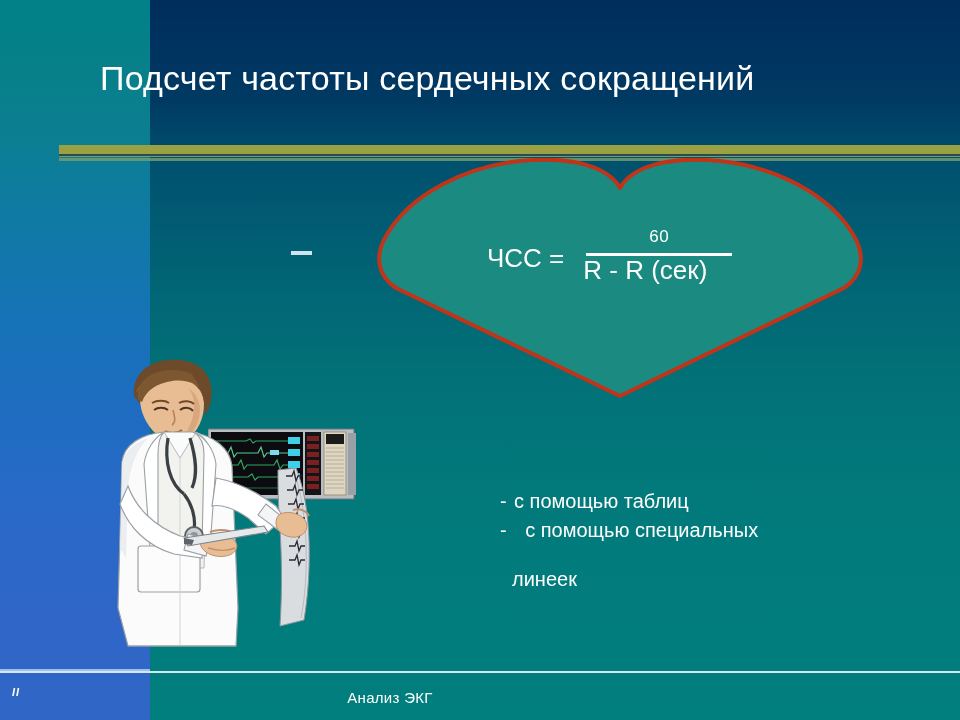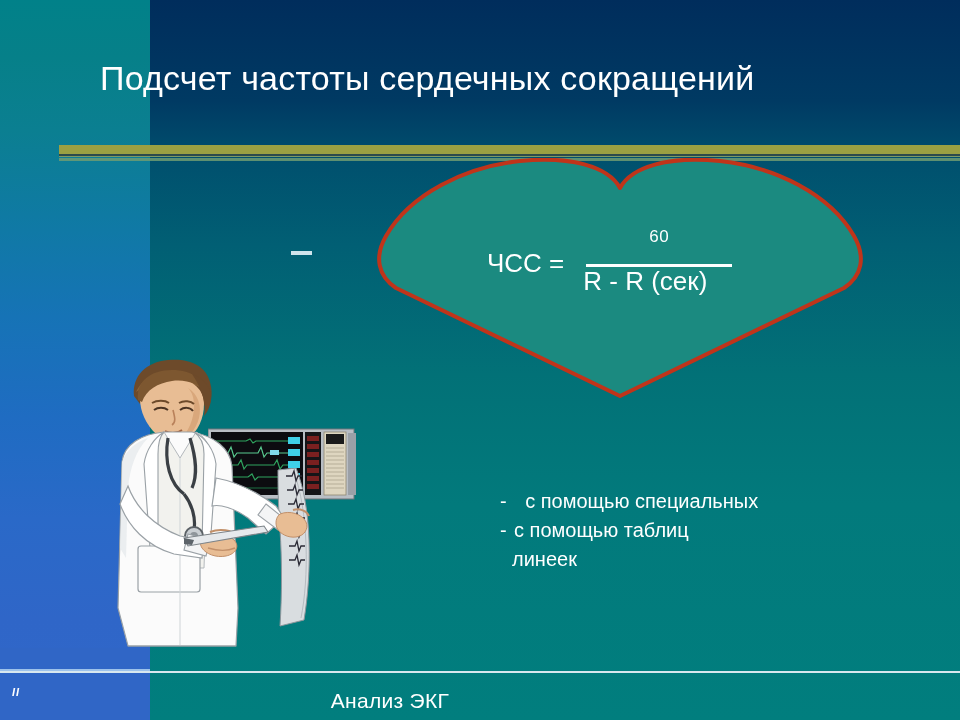--- a/index.html
+++ b/index.html
@@ -127,21 +127,21 @@
     display: inline-flex;
     flex-direction: column;
     align-items: center;
     position: relative;
     top: -2px;
   }
   .frac .num {
     font-size: 17px;
     line-height: 18px;
     letter-spacing: .5px;
-    padding-bottom: 18px;
+    padding-bottom: 7px;
   }
   .frac .bar {
     height: 3px;
     background: #ffffff;
     width: 146px;
   }
   .frac .den {
     font-size: 26px;
     line-height: 26px;
     padding-top: 1px;
@@ -171,21 +171,21 @@
   .bullets .li {
     position: relative;
     white-space: nowrap;
   }
   .bullets .li .dash {
     display: inline-block;
     width: 14px;
   }
   .b1 { padding-left: 0px; }
   .b2 { padding-left: 0px; }
-  .b2cont { padding-left: 12px; }
+  .b2cont { padding-left: 12px; margin-top: 20px; }
 
   
   .footer-line {
     position: absolute;
     left: 0; top: 671px;
     width: 960px; height: 2px;
     background: #d8e8ef;
   }
   .footer-line-strip {
     position: absolute;
@@ -203,21 +203,21 @@
     font-weight: bold;
     letter-spacing: 1px;
   }
   .footer-text {
     position: absolute;
     left: 190px;
     top: 689px;
     width: 400px;
     text-align: center;
     color: #ffffff;
-    font-size: 21px;
+    font-size: 15px;
     letter-spacing: .3px;
   }
 
   
   .doctor {
     position: absolute;
     left: 88px;
     top: 358px;
     width: 240px;
     height: 290px;
@@ -274,25 +274,25 @@
   <div class="formula">
     <span class="lhs">ЧСС =</span>
     <span class="frac">
       <span class="num">60</span>
       <span class="bar"></span>
       <span class="den">R - R (сек)</span>
     </span>
   </div>
 
   <div class="bullets">
+    <div class="li b1">
+      <span class="dash">-</span><span>с  помощью таблиц</span>
+    </div>
     <div class="li b2">
       <span class="dash">-</span>&nbsp;&nbsp;<span>с помощью специальных</span>
-    </div>
-    <div class="li b1">
-      <span class="dash">-</span><span>с  помощью таблиц</span>
     </div>
     <div class="li b2cont">
       <span>линеек</span>
     </div>
   </div>
 
   <div class="monitor">
     <svg width="152" height="76" viewBox="0 0 152 76">
 
       <rect x="0" y="2" width="146" height="70" fill="#b9bec4" stroke="#6d747b" stroke-width="1"></rect>

